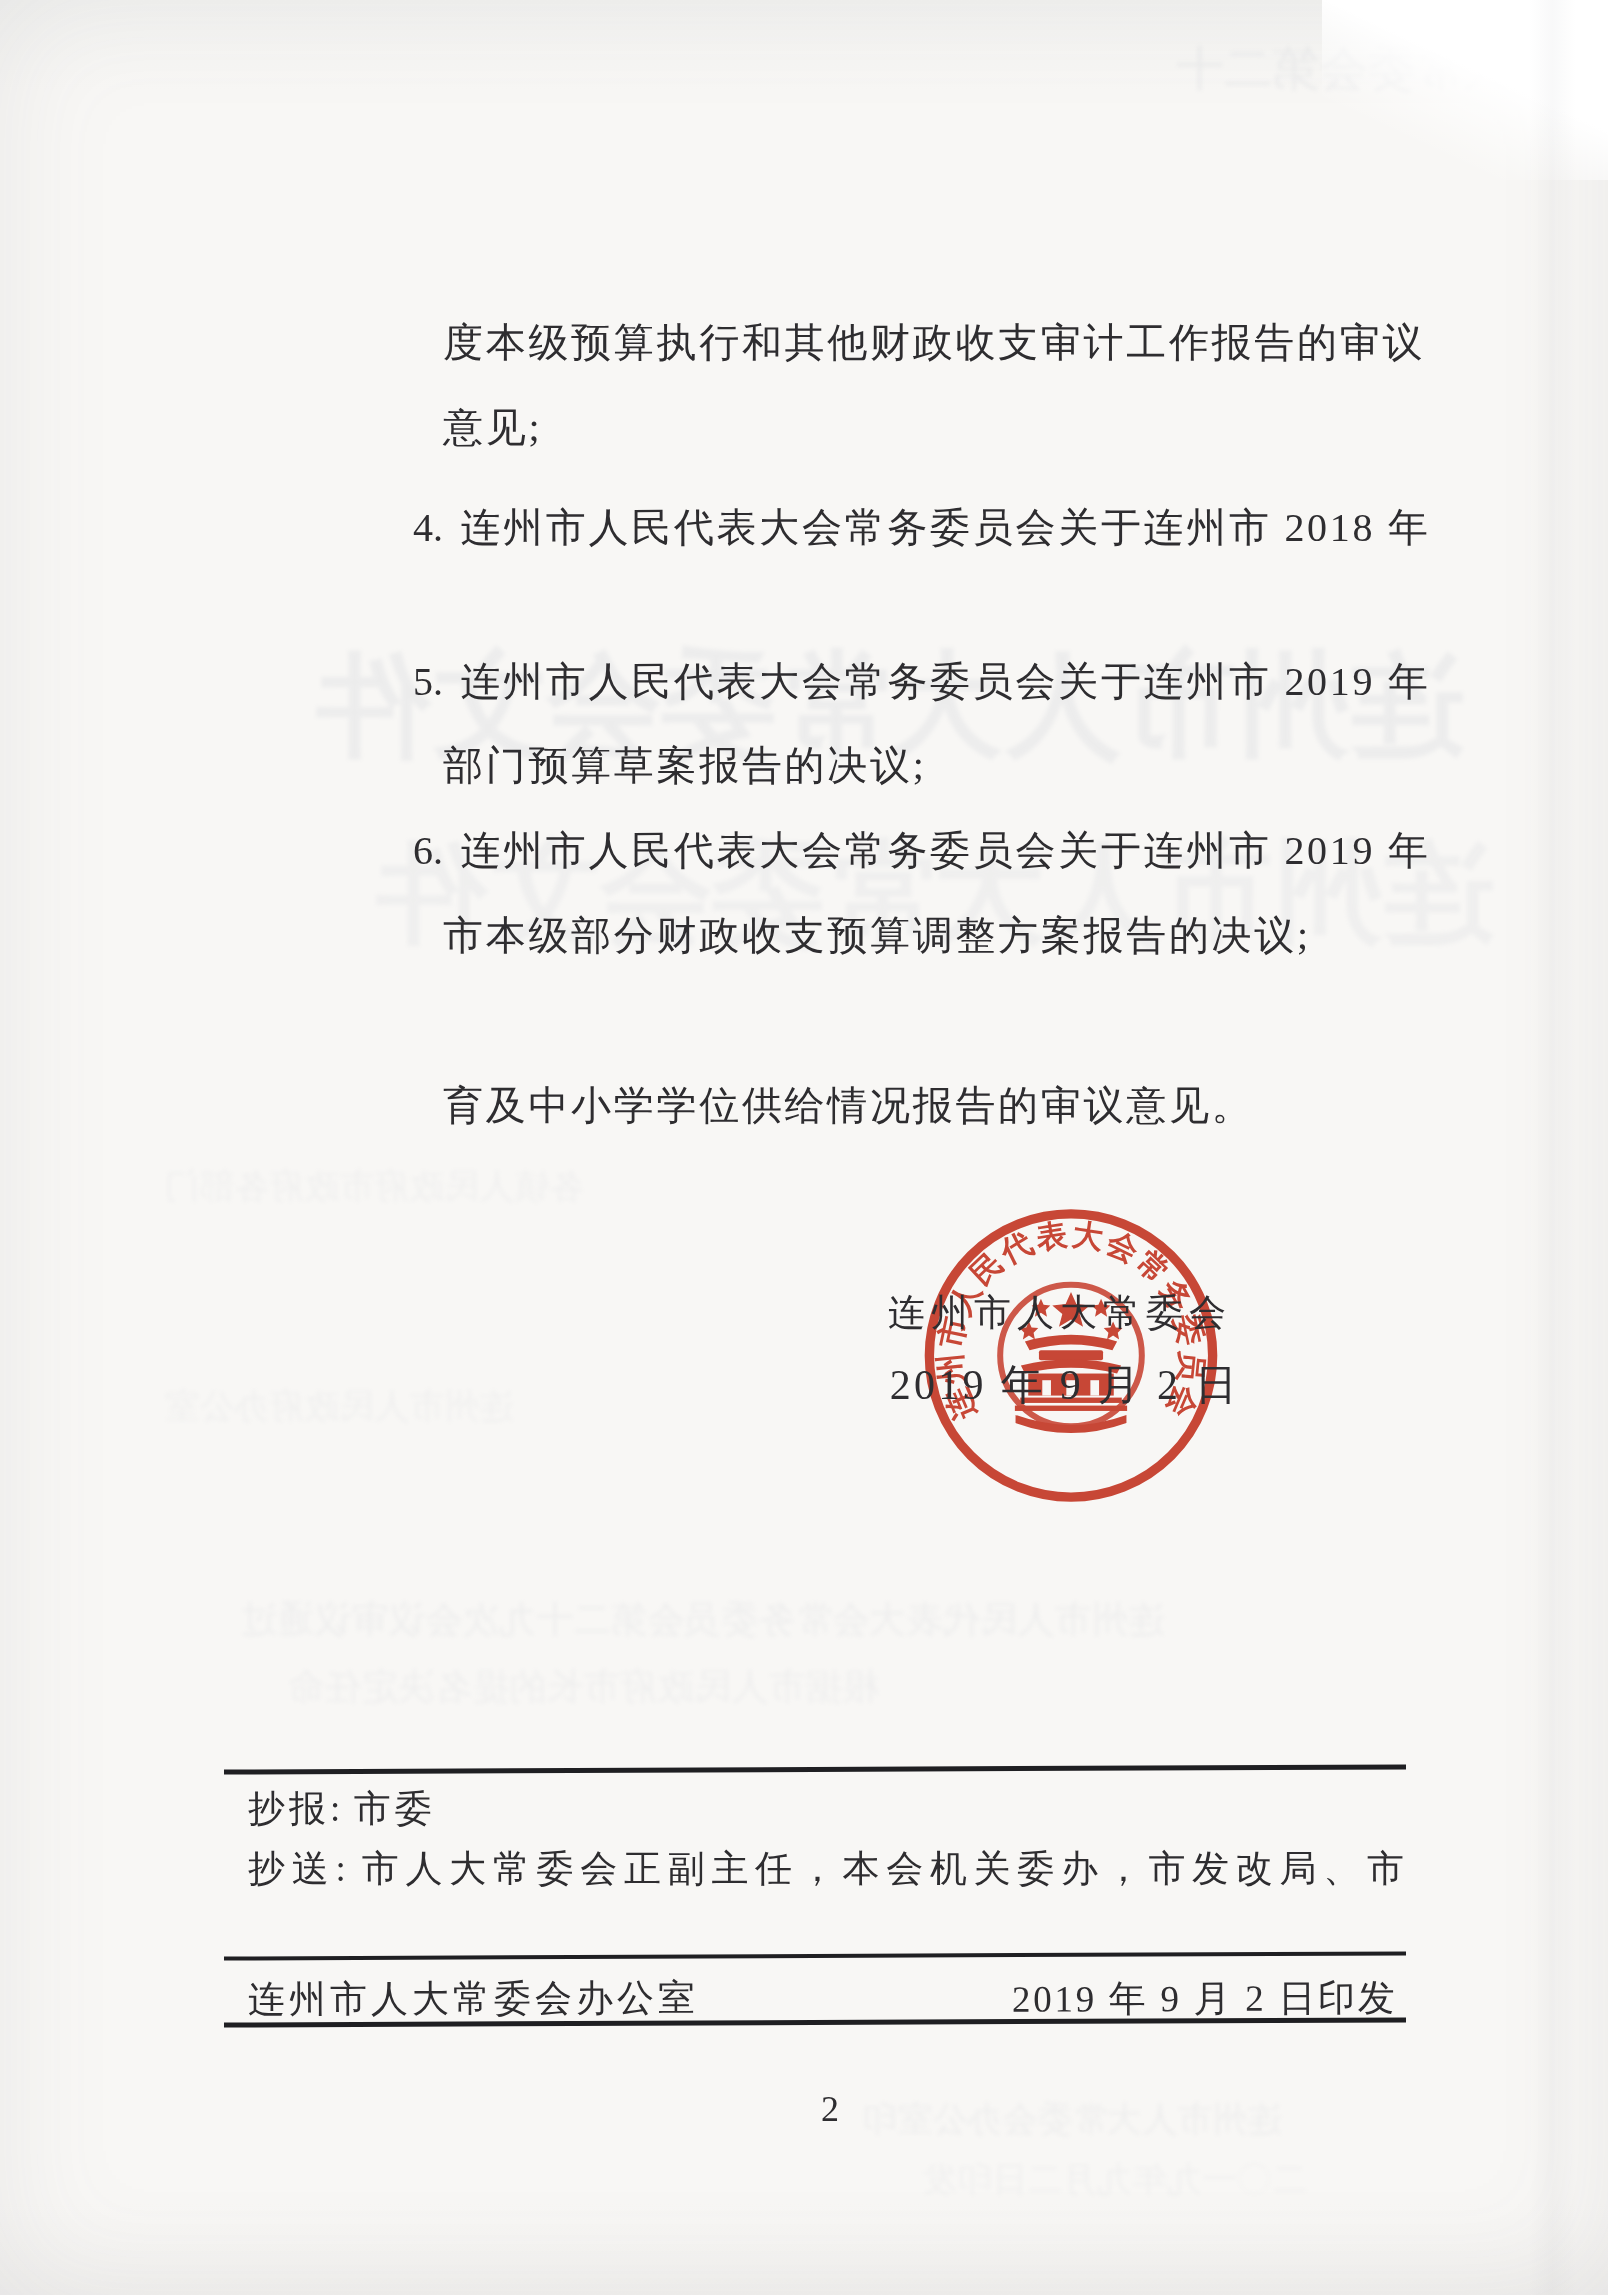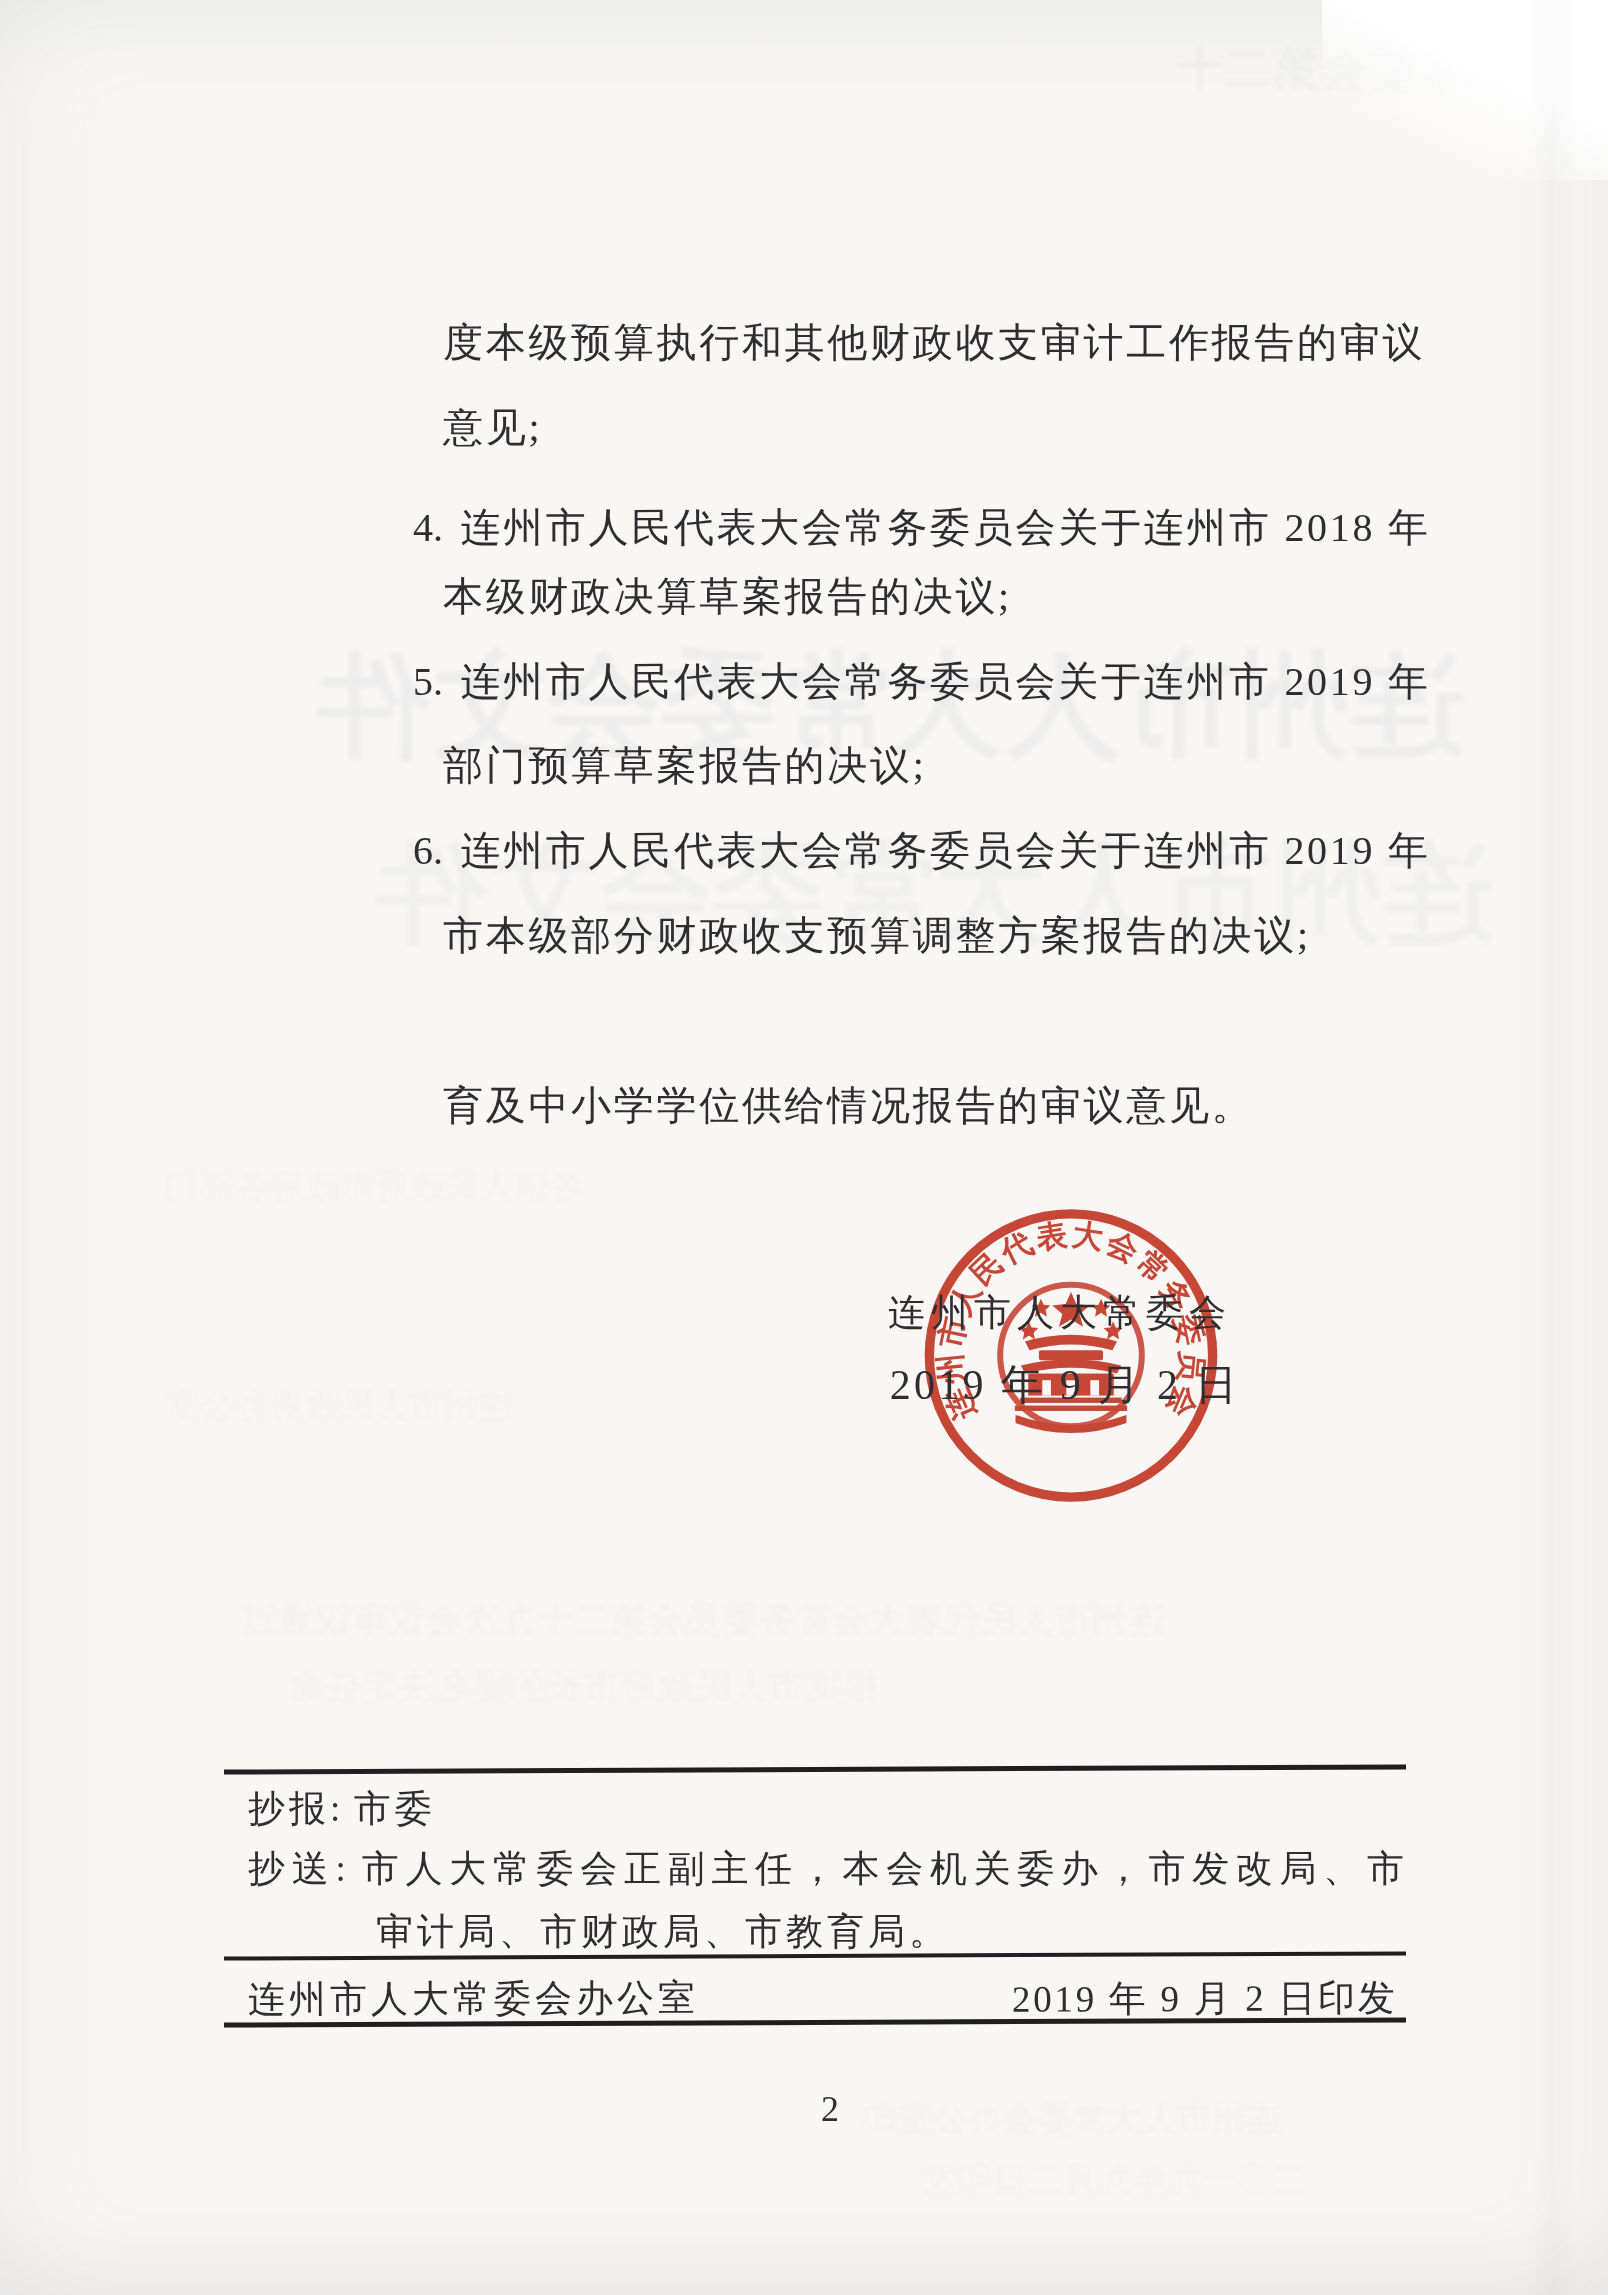--- a/index.html
+++ b/index.html
@@ -101,21 +101,20 @@
       <rect x="159" y="300" width="152" height="8"></rect>
       <rect x="151" y="312" width="168" height="8"></rect>
       <path d="M152 326 Q235 356 318 326 L318 338 Q235 368 152 338 Z"></path>
     </g>
   </svg>
 
   <div class="line cont" style="top:320px"><span>度本级预算执行和其他财政收支审计工作报告的审议</span></div>
   <div class="line cont" style="top:405px"><span>意见;</span></div>
 
   <div class="line first" style="top:505px"><span class="num">4.</span><span>连州市人民代表大会常务委员会关于连州市 2018 年</span></div>
-  <div class="line cont" style="top:574px"><span>本级财政决算草案报告的决议;</span></div>
 
   <div class="line first" style="top:659px"><span class="num">5.</span><span>连州市人民代表大会常务委员会关于连州市 2019 年</span></div>
   <div class="line cont" style="top:743px"><span>部门预算草案报告的决议;</span></div>
 
   <div class="line first" style="top:828px"><span class="num">6.</span><span>连州市人民代表大会常务委员会关于连州市 2019 年</span></div>
   <div class="line cont" style="top:913px"><span>市本级部分财政收支预算调整方案报告的决议;</span></div>
 
   <div class="line cont" style="top:1083px"><span>育及中小学学位供给情况报告的审议意见。</span></div>
 
   <div class="sig-org">连州市人大常委会</div>
@@ -124,23 +123,20 @@
   <div class="rule" style="top:1767px; height:4.7px;"></div>
 
   <div class="f-line" style="left:248px; top:1784px;">
     <span class="f-label">抄报:</span><span>市委</span>
   </div>
 
   <div class="f-line send1" style="left:248px; top:1844px;text-align:right;">
     <span class="f-label">抄送:</span><span>市人大常委会正副主任，本会机关委办，市发改局、市</span>
   </div>
 
-  <div class="f-line" style="left:376px; top:1907px;">
-    <span>审计局、市财政局、市教育局。</span>
-  </div>
 
   <div class="rule" style="top:1954px; height:4px;"></div>
 
   <div class="f-line issuer-row" style="left:248px; top:1974px;">连州市人大常委会办公室</div>
   <div class="print-date issuer-row">2019 年 9 月 2 日印发</div>
 
   <div class="rule" style="top:2020px; height:4.7px;"></div>
 
   <div class="page-num">2</div>
 

